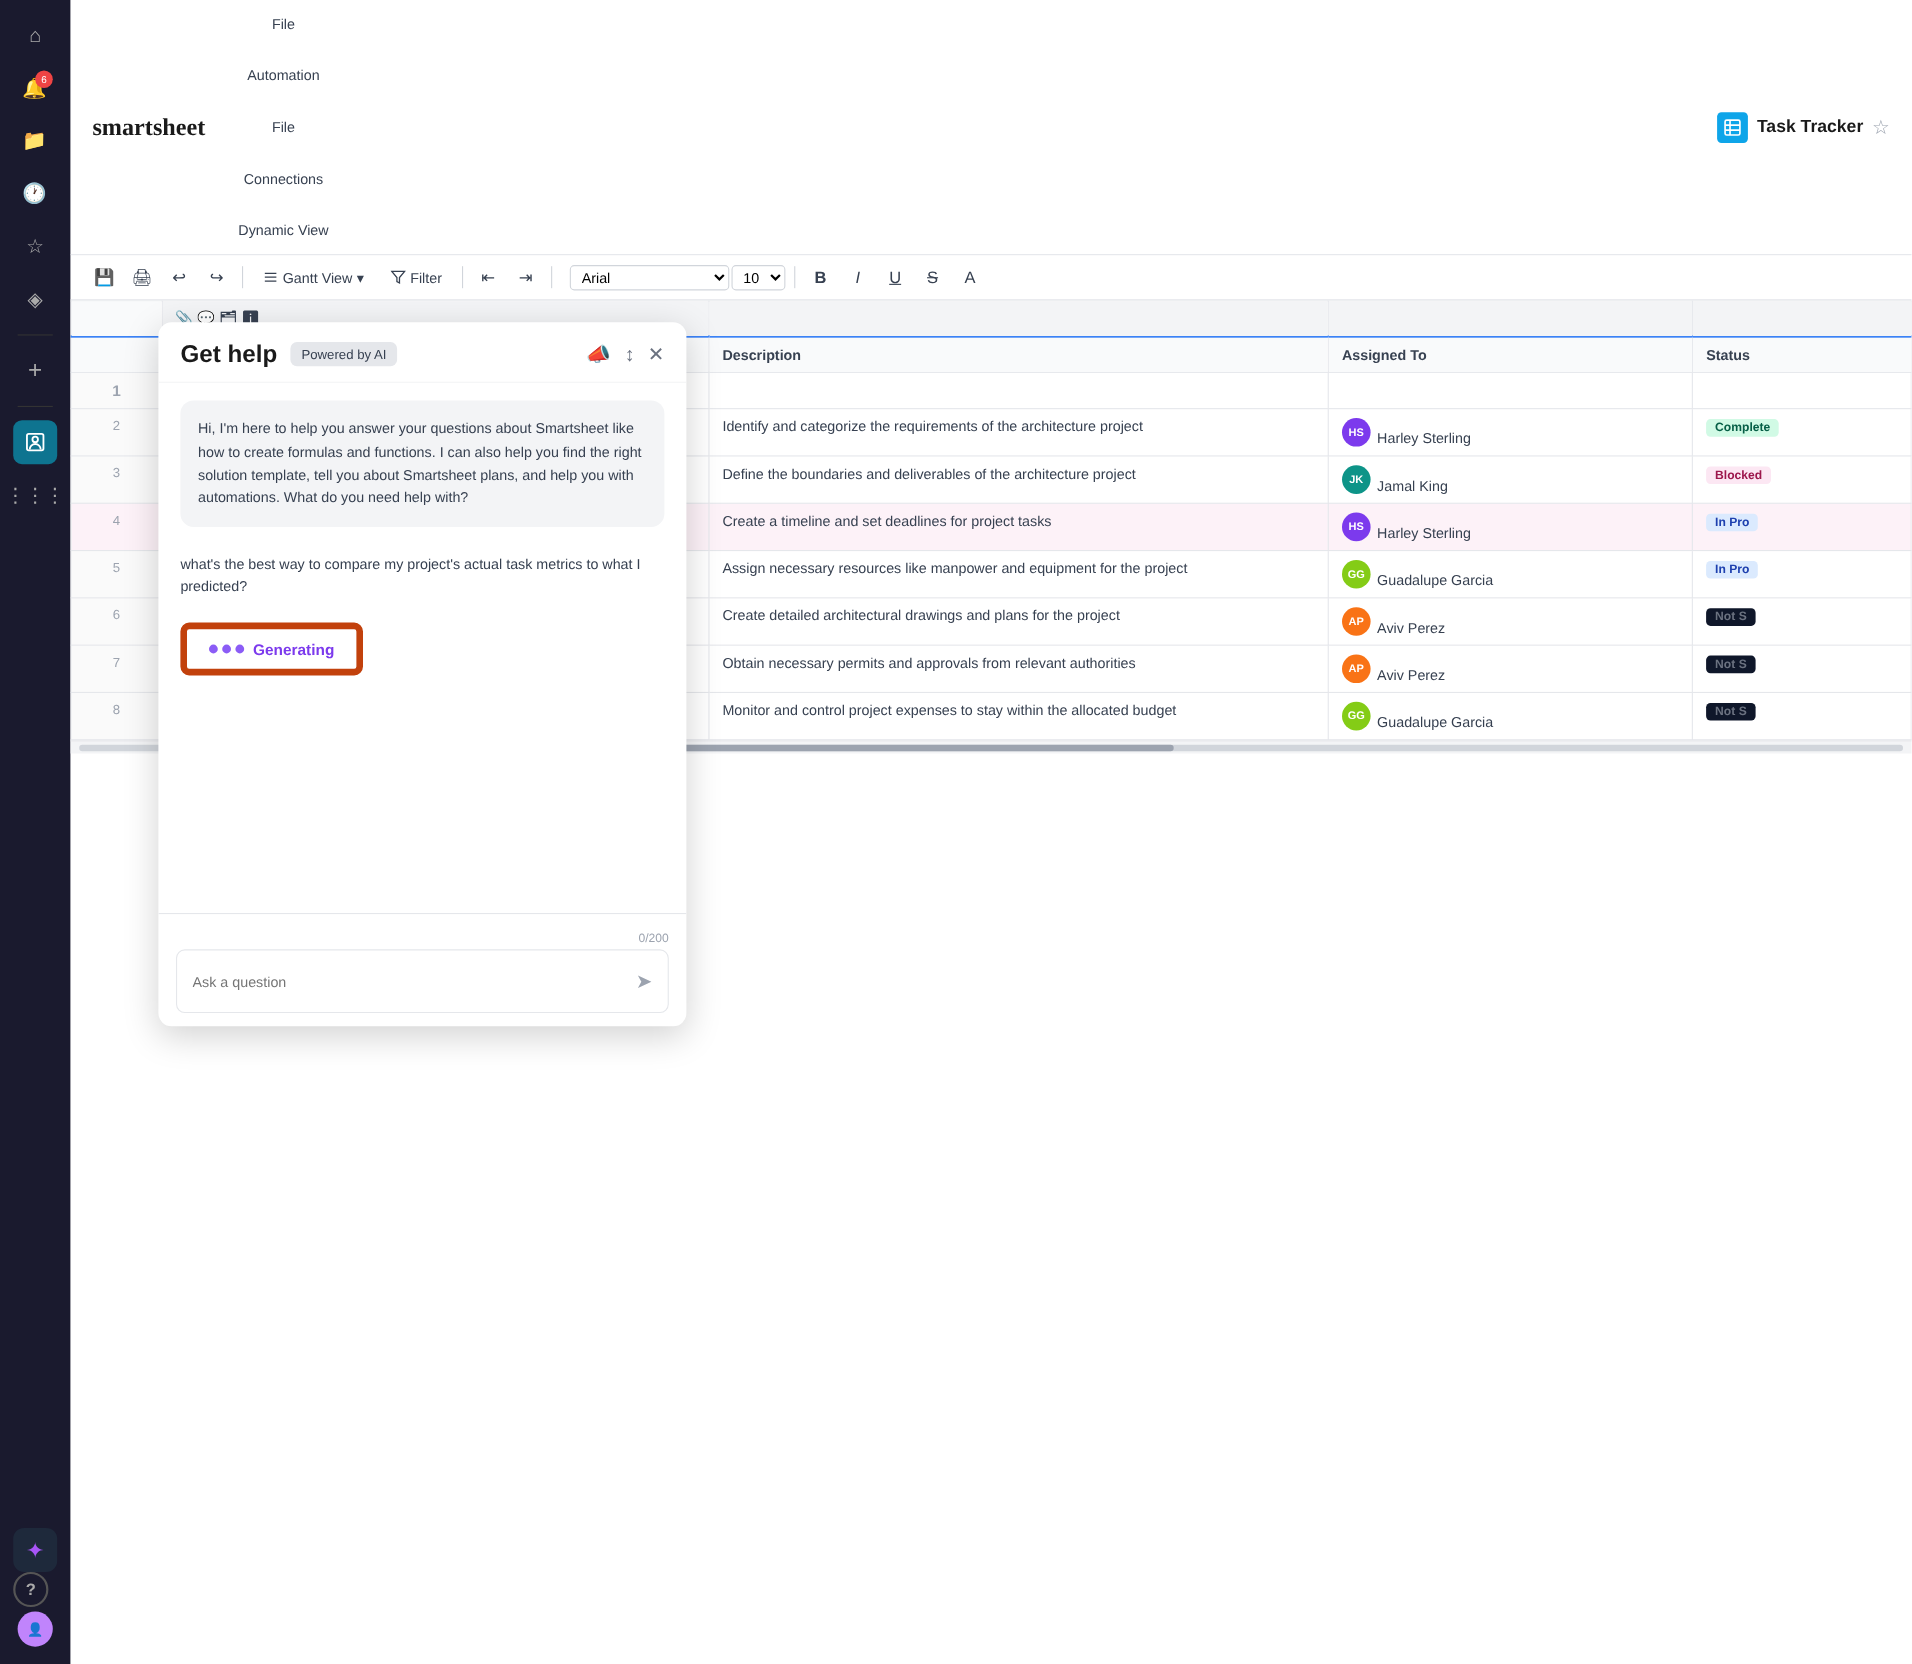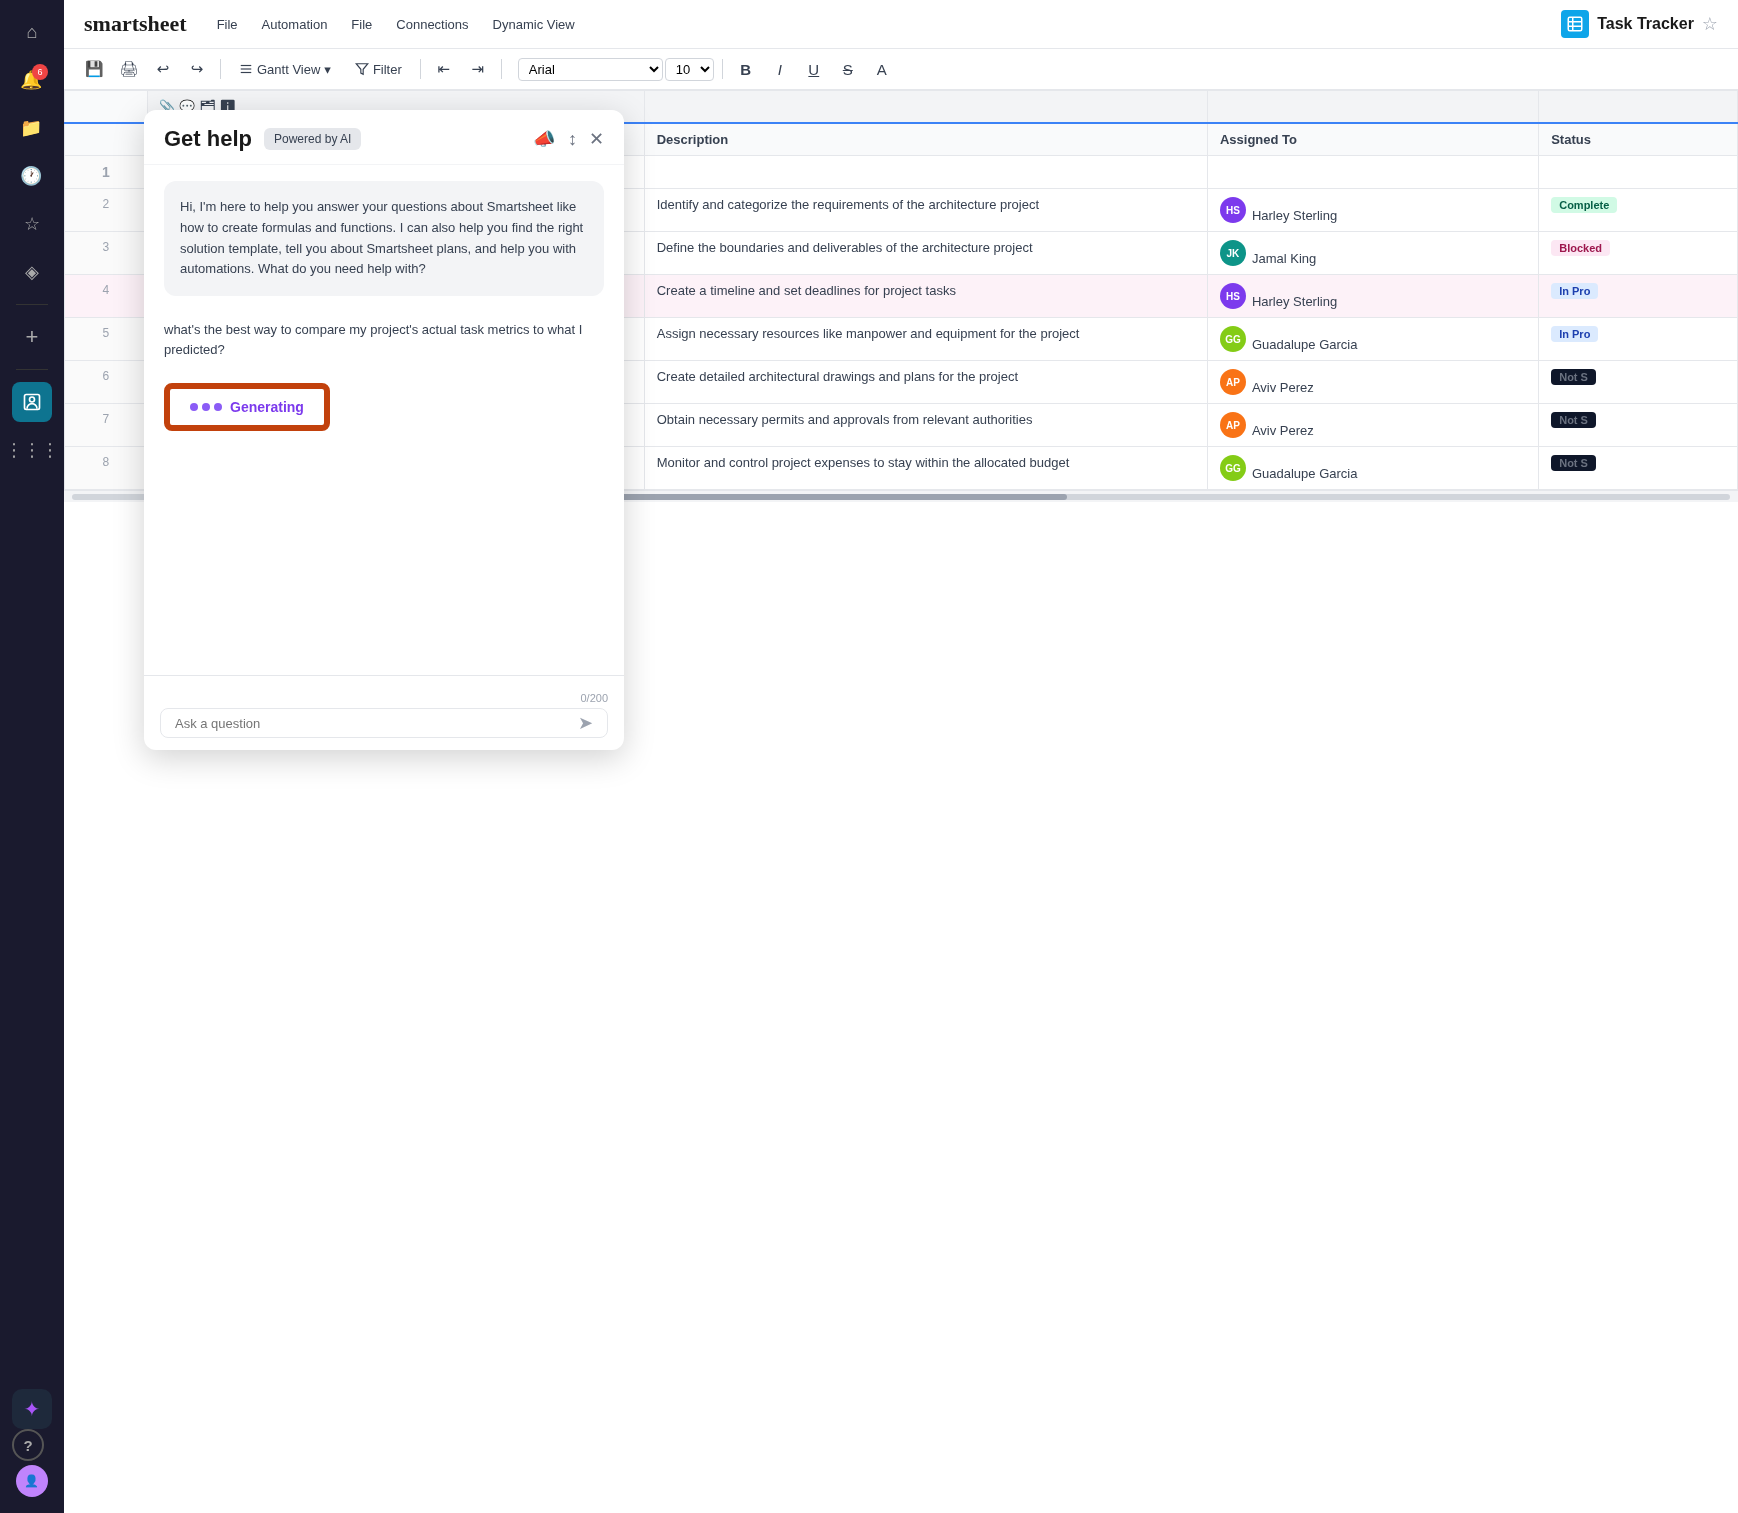--- a/index.html
+++ b/index.html
@@ -66,20 +66,21 @@
       font-size: 22px;
       font-weight: 700;
       color: #1a1a1a;
       margin-right: 30px;
     }
     .logo span { color: #0d9488; font-family: Liberation Serif, serif; }
     .nav-menu {
       display: flex;
       gap: 24px;
       align-items: center;
+      flex-direction: column;
     }
     .nav-item {
       font-size: 13px;
       color: #374151;
       cursor: pointer;
       padding: 4px 0;
     }
     .sheet-title {
       margin-left: auto;
       display: flex;
@@ -310,21 +311,21 @@
       font-size: 11px;
       color: #9ca3af;
       padding: 4px 0;
     }
     .ai-input-row {
       display: flex;
       align-items: center;
       gap: 8px;
       border: 1px solid #e5e7eb;
       border-radius: 8px;
-      padding: 3px 14px;
+      padding: 17px 14px;
     }
     .ai-input {
       flex: 1;
       border: none;
       outline: none;
       font-size: 13px;
       color: #9ca3af;
       background: transparent;
     }
     .send-btn {

